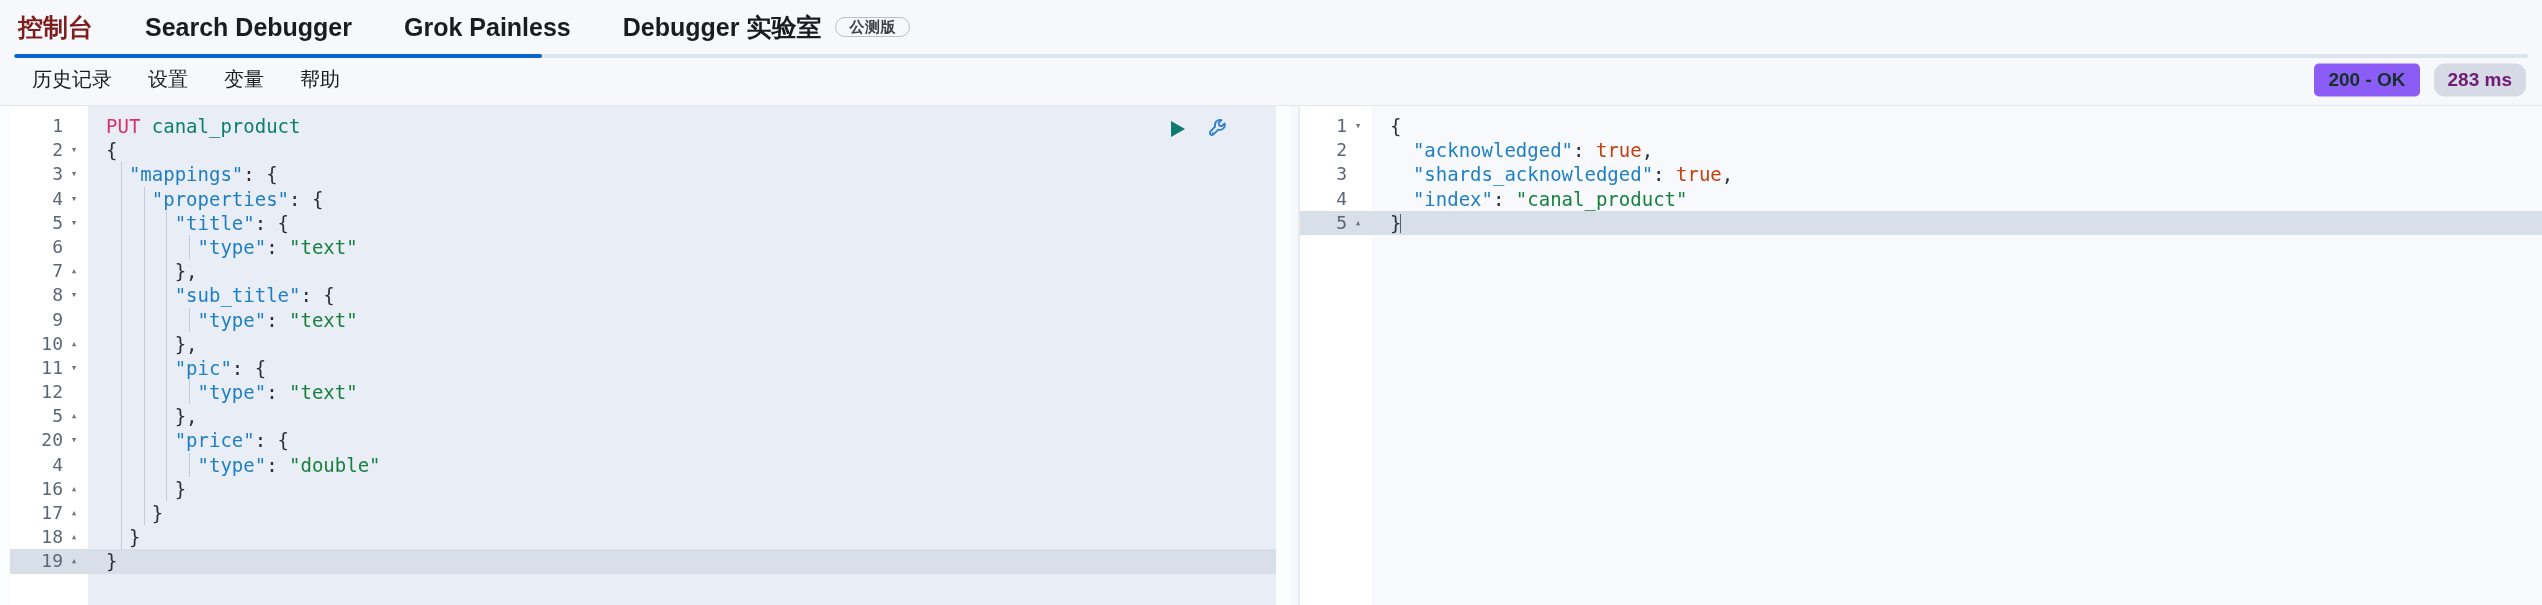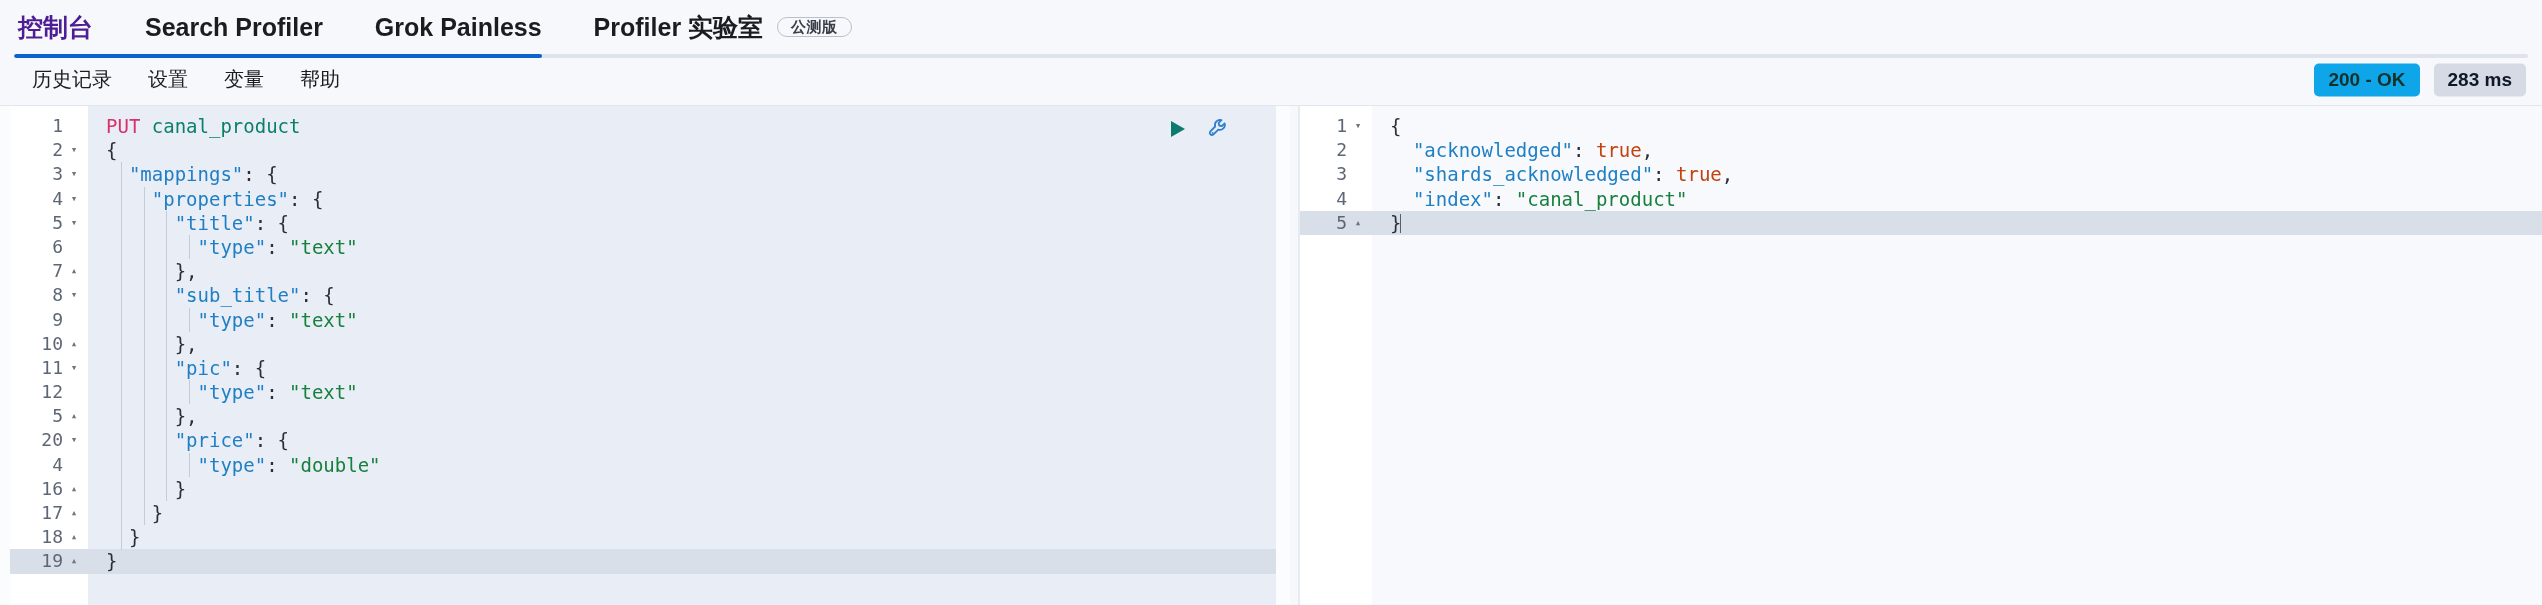--- a/index.html
+++ b/index.html
@@ -38,21 +38,21 @@
     padding: 0 0 0 0;
     margin-right: 52px;
     font-size: 25px;
     font-weight: bold;
     color: #1a1c21;
     letter-spacing: 0px;
     cursor: pointer;
     position: relative;
     white-space: nowrap;
   }
-  .tab.active { color: #4c1d95; }
+  .tab.active { color: #7f1d1d; }
   .tab.active::after {
     content: "";
     position: absolute;
     left: 0; right: 0; bottom: 0;
     height: 3px;
     background: #0b63ce;
     display: none;
   }
   .beta-badge {
     display: inline-flex;
@@ -96,34 +96,34 @@
   .status-wrap {
     position: absolute;
     right: 16px;
     top: 50%;
     transform: translateY(-50%);
     display: flex;
     align-items: center;
     gap: 14px;
   }
   .badge-ok {
-    background: #0ea5e9;
+    background: #8b5cf6;
     color: #15312a;
     font-size: 19px;
     font-weight: bold;
     border-radius: 5px;
     padding: 5px 14px 6px;
     white-space: nowrap;
   }
   .badge-ms {
     background: #d6dae4;
-    color: #0f172a;
+    color: #701a75;
     font-size: 19px;
     font-weight: bold;
-    border-radius: 5px;
+    border-radius: 11px;
     padding: 5px 14px 6px;
     white-space: nowrap;
   }
 
   
   .progress-track {
     position: absolute;
     left: 14px;
     right: 14px;
     top: 0px;
@@ -281,27 +281,27 @@
 </head>
 <body>
 
 <div class="app">
 
   <div class="tabbar">
     <div class="tab active">
       <span>控制台</span>
     </div>
     <div class="tab">
-      <span>Search Profiler</span>
+      <span>Search Debugger</span>
     </div>
     <div class="tab">
       <span>Grok Painless</span>
     </div>
     <div class="tab">
-      <span>Profiler 实验室</span>
+      <span>Debugger 实验室</span>
       <span class="beta-badge">公测版</span>
     </div>
   </div>
 
   <div class="subbar">
     <div class="progress-track">
       <div class="progress-fill" style="width: 21%;"></div>
     </div>
 
     <div class="subnav">

